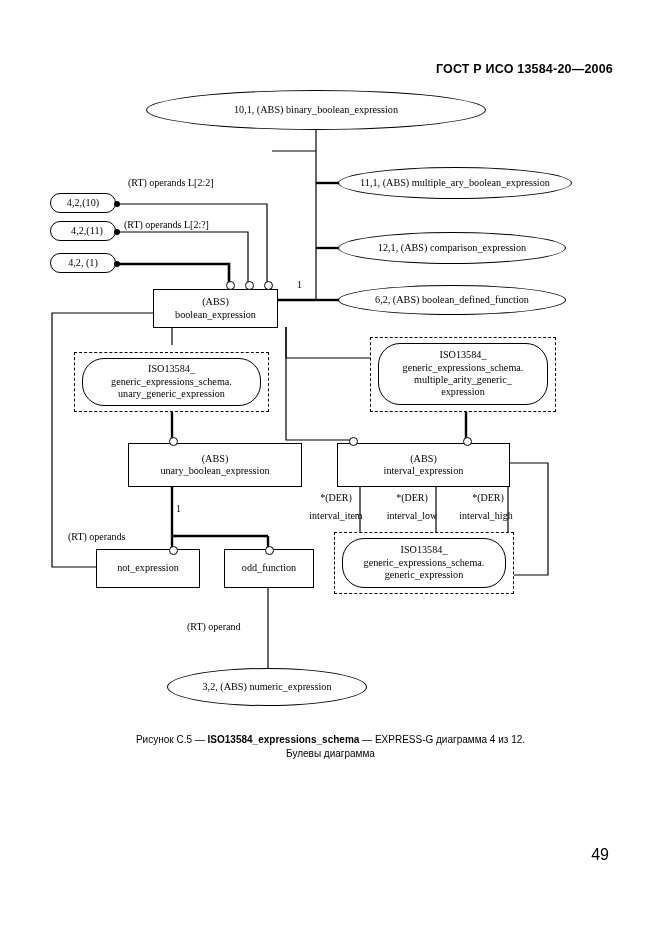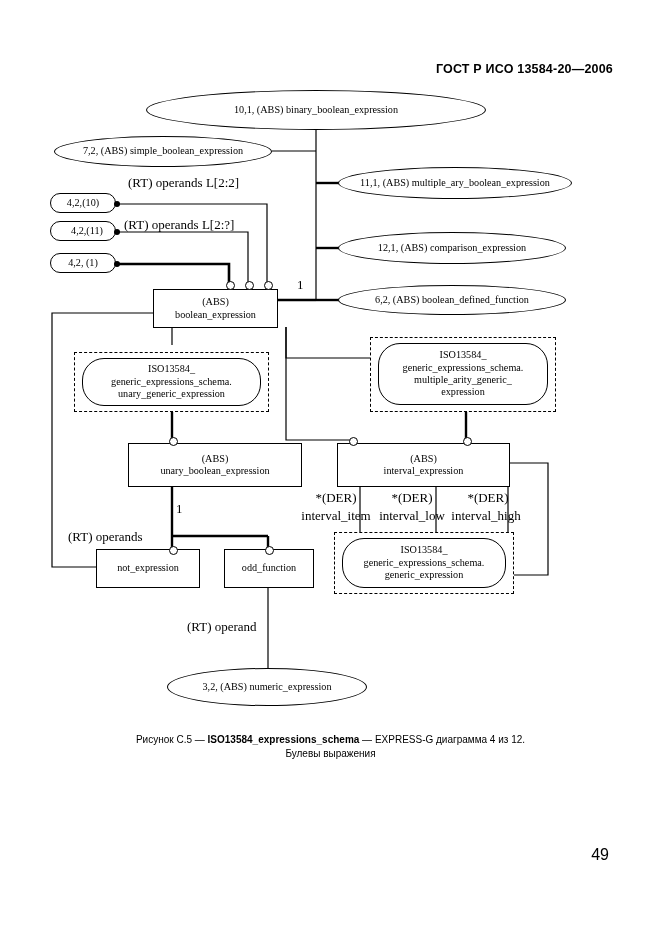--- a/index.html
+++ b/index.html
@@ -119,21 +119,21 @@
     position: absolute;
     width: 6px; height: 6px;
     background: #000;
     border-radius: 50%;
     z-index: 4;
   }
 
   
   .label {
     position: absolute;
-    font-size: 13px;
+    font-size: 10px;
     line-height: 12.4px;
     white-space: pre-line;
     background: transparent;
     z-index: 5;
     text-align: center;
   }
   .label.left { text-align: left; }
 </style>
 </head>
 <body>
@@ -208,23 +208,20 @@
     <div class="bubble" style="left:264.5px; top:546px;"></div>
 
     <div class="dot" style="left:114px; top:201px;"></div>
     <div class="dot" style="left:114px; top:229px;"></div>
     <div class="dot" style="left:114px; top:261px;"></div>
 
     <div class="node ellipse" style="left:146px; top:90px; width:340px; height:40px;">
       <span class="lines">10,1, (ABS) binary_boolean_expression</span>
     </div>
 
-    <div class="node ellipse" style="left:54px; top:136px; width:218px; height:31px;">
-      <span class="lines">7,2, (ABS) simple_boolean_expression</span>
-    </div>
 
     <div class="node ellipse" style="left:338px; top:167px; width:234px; height:32px;">
       <span class="lines">11,1, (ABS) multiple_ary_boolean_expression</span>
     </div>
 
     <div class="node ellipse" style="left:338px; top:232px; width:228px; height:32px;">
       <span class="lines">12,1, (ABS) comparison_expression</span>
     </div>
 
     <div class="node ellipse" style="left:338px; top:285px; width:228px; height:30px;">
@@ -312,18 +309,18 @@
 
     <div class="label" style="left:455px; top:492px; width:66px;">*(DER)</div>
     <div class="label" style="left:447px; top:510px; width:78px;">interval_high</div>
 
   </div>
 
   <div class="caption">
     <div>
       <span>Рисунок С.5 — </span><b>ISO13584_expressions_schema</b><span> — EXPRESS-G диаграмма 4 из 12.</span>
     </div>
-    <div>Булевы выражения</div>
+    <div>Булевы диаграмма</div>
   </div>
 
   <div class="page-number">49</div>
 
 </div>
 
 </body></html>

